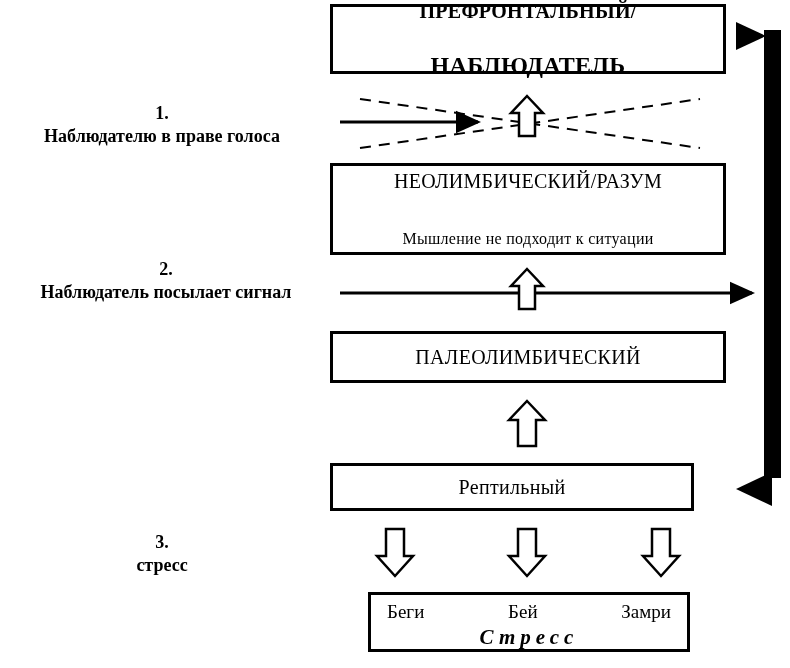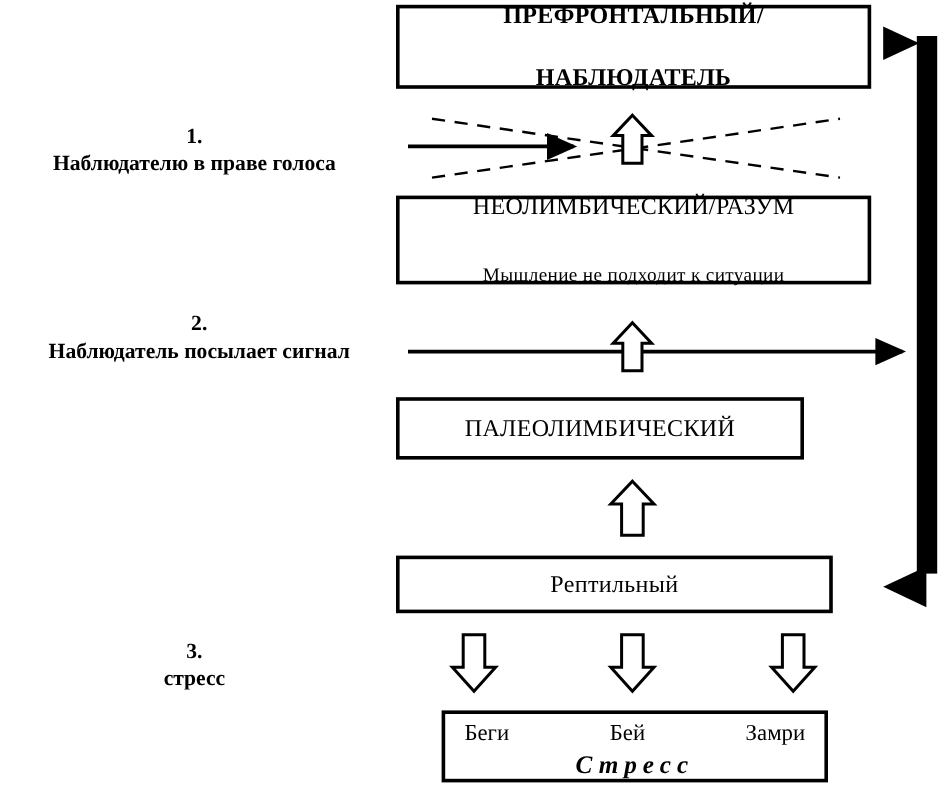--- a/index.html
+++ b/index.html
@@ -28,21 +28,21 @@
     align-items: center;
     justify-content: center;
     text-align: center;
     gap: 29px;
   }
   .box .line1 {
     font-size: 20px;
     letter-spacing: 0.3px;
   }
   .box .line2 {
-    font-size: 20px;
+    font-size: 24px;
     letter-spacing: 0.3px;
   }
   .box.bold .line1,
   .box.bold .line2 {
     font-weight: bold;
   }
   .label {
     position: absolute;
     font-weight: bold;
     font-size: 18px;
@@ -135,26 +135,26 @@
     <g>
       <path d="M652,529 L670,529 L670,556 L679,556 L661,576 L643,556 L652,556 z" fill="#ffffff" stroke="#000000" stroke-width="2.5" stroke-linejoin="miter"></path>
     </g>
   </svg>
 
   <div class="box bold" style="left:330px; top:4px; width:396px; height:70px;">
     <div class="line1">ПРЕФРОНТАЛЬНЫЙ/</div>
     <div class="line2">НАБЛЮДАТЕЛЬ</div>
   </div>
 
-  <div class="box" style="left:330px; top:163px; width:396px; height:74px;">
+  <div class="box" style="left:330px; top:163px; width:396px; height:92px;">
     <div class="line1" style="margin-bottom:8px;">НЕОЛИМБИЧЕСКИЙ/РАЗУМ</div>
     <div class="line2" style="font-size:16px;">Мышление не подходит к ситуации</div>
   </div>
 
-  <div class="box" style="left:330px; top:331px; width:340px; height:52px;">
+  <div class="box" style="left:330px; top:331px; width:396px; height:52px;">
     <div class="line1">ПАЛЕОЛИМБИЧЕСКИЙ</div>
   </div>
 
   <div class="box" style="left:330px; top:463px; width:364px; height:48px;">
     <div class="line1">Рептильный</div>
   </div>
 
   <div class="stress-box" style="left:368px; top:592px; width:322px; height:60px;">
     <div class="stress-row">
       <span class="stress-word">Беги</span>

